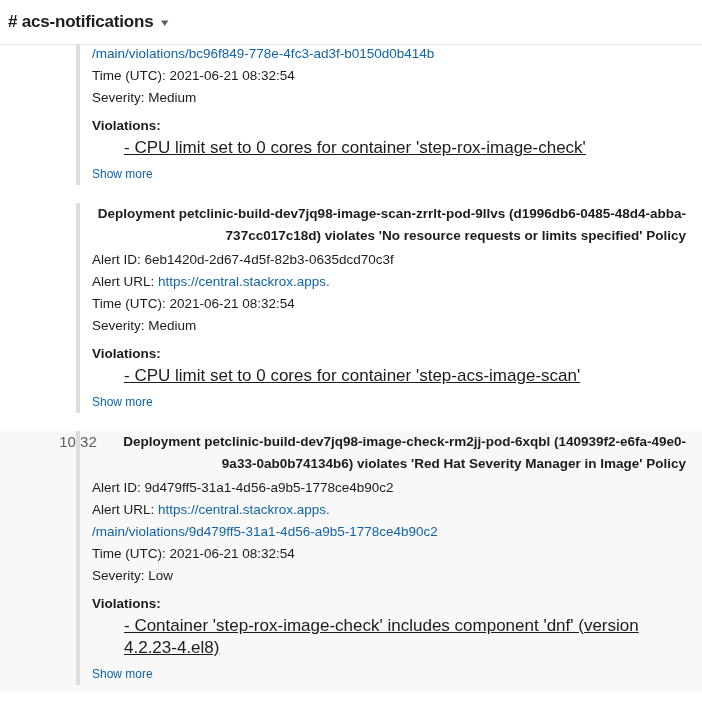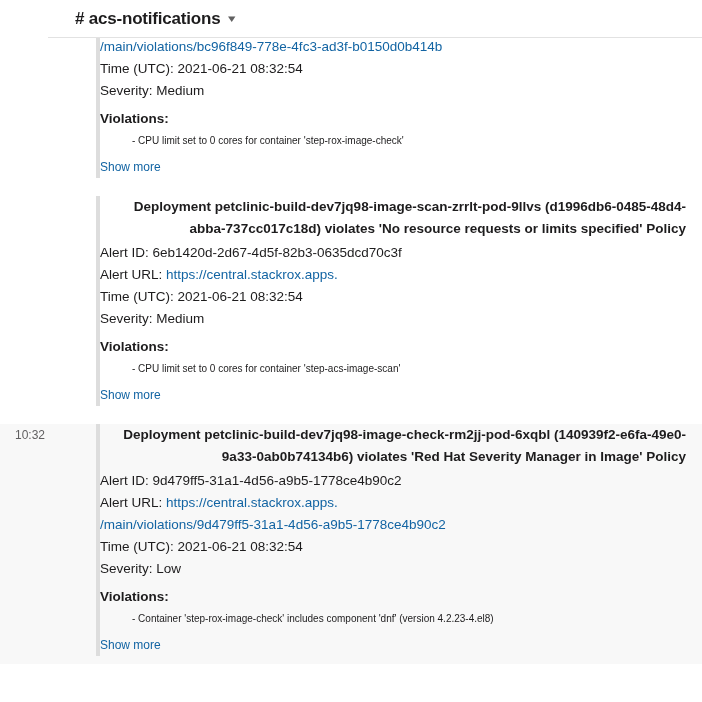--- a/index.html
+++ b/index.html
@@ -11,28 +11,27 @@
     height: 702px;
     background: #ffffff;
     font-family: "Liberation Sans", sans-serif;
     font-size: 13px;
     color: #1d1c1d;
     overflow: hidden;
   }
 
   
   .channel-header {
-    height: 38px;
+    height: 45px;
     box-sizing: border-box;
     display: flex;
     align-items: center;
-    padding: 0 27px;
+    padding: 0 8px;
     border-bottom: 1px solid #e2e2e2;
     background: #ffffff;
-    margin-left: 48px;
   }
   .channel-title {
     font-size: 17px;
     font-weight: bold;
     color: #1d1c1d;
     letter-spacing: -0.2px;
   }
   .chev {
     margin-left: 9px;
     font-size: 11px;
@@ -54,27 +53,29 @@
   }
   .message.hovered {
     background: #f8f8f8;
   }
 
   .msg-time {
     position: absolute;
     left: 0;
     width: 60px;
     text-align: center;
-    font-size: 12px;
+    font-size: 15px;
     color: #616061;
     line-height: 22px;
+    padding-left: 48px;
   }
 
   .attachment {
-    margin-left: 96px;
+    margin-left: 76px;
+    padding-left: 12px;
     border-left: 4px solid #dddddd;
     position: relative;
   }
   .attachment-title {
     font-weight: bold;
     color: #1d1c1d;
     font-size: 13.5px;
     line-height: 22px;
     margin-bottom: 2px;
     text-align: right;
@@ -91,21 +92,22 @@
   }
   .violations-label {
     font-weight: bold;
     line-height: 22px;
     margin-top: 6px;
     font-size: 13.5px;
   }
   .violation-item {
     line-height: 22px;
     padding-left: 32px;
-    font-size: 10px;
+    font-size: 17px;
+    text-decoration: underline;
   }
   .show-more {
     color: #1264a3;
     line-height: 22px;
     font-size: 12px;
     margin-top: 4px;
     cursor: pointer;
     display: inline-block;
   }
   .spacer-sm { height: 8px; }

